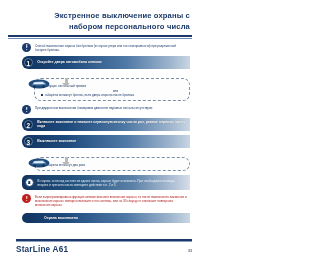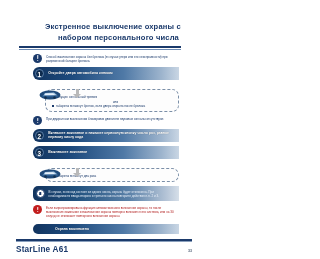--- a/index.html
+++ b/index.html
@@ -6,21 +6,21 @@
   html, body {
     width: 200px; height: 259px;
     background: #ffffff;
     font-family: "Liberation Sans", sans-serif;
     overflow: hidden;
   }
   #page {
     position: relative;
     width: 200px; height: 259px;
     background: #ffffff;
-    padding: 15px;
+    padding: 4px;
   }
 
   
   .title-block {
     padding: 7px 6px 0 30px;
     text-align: right;
   }
   .title-line {
     color: #1b3a6b;
     font-weight: bold;

